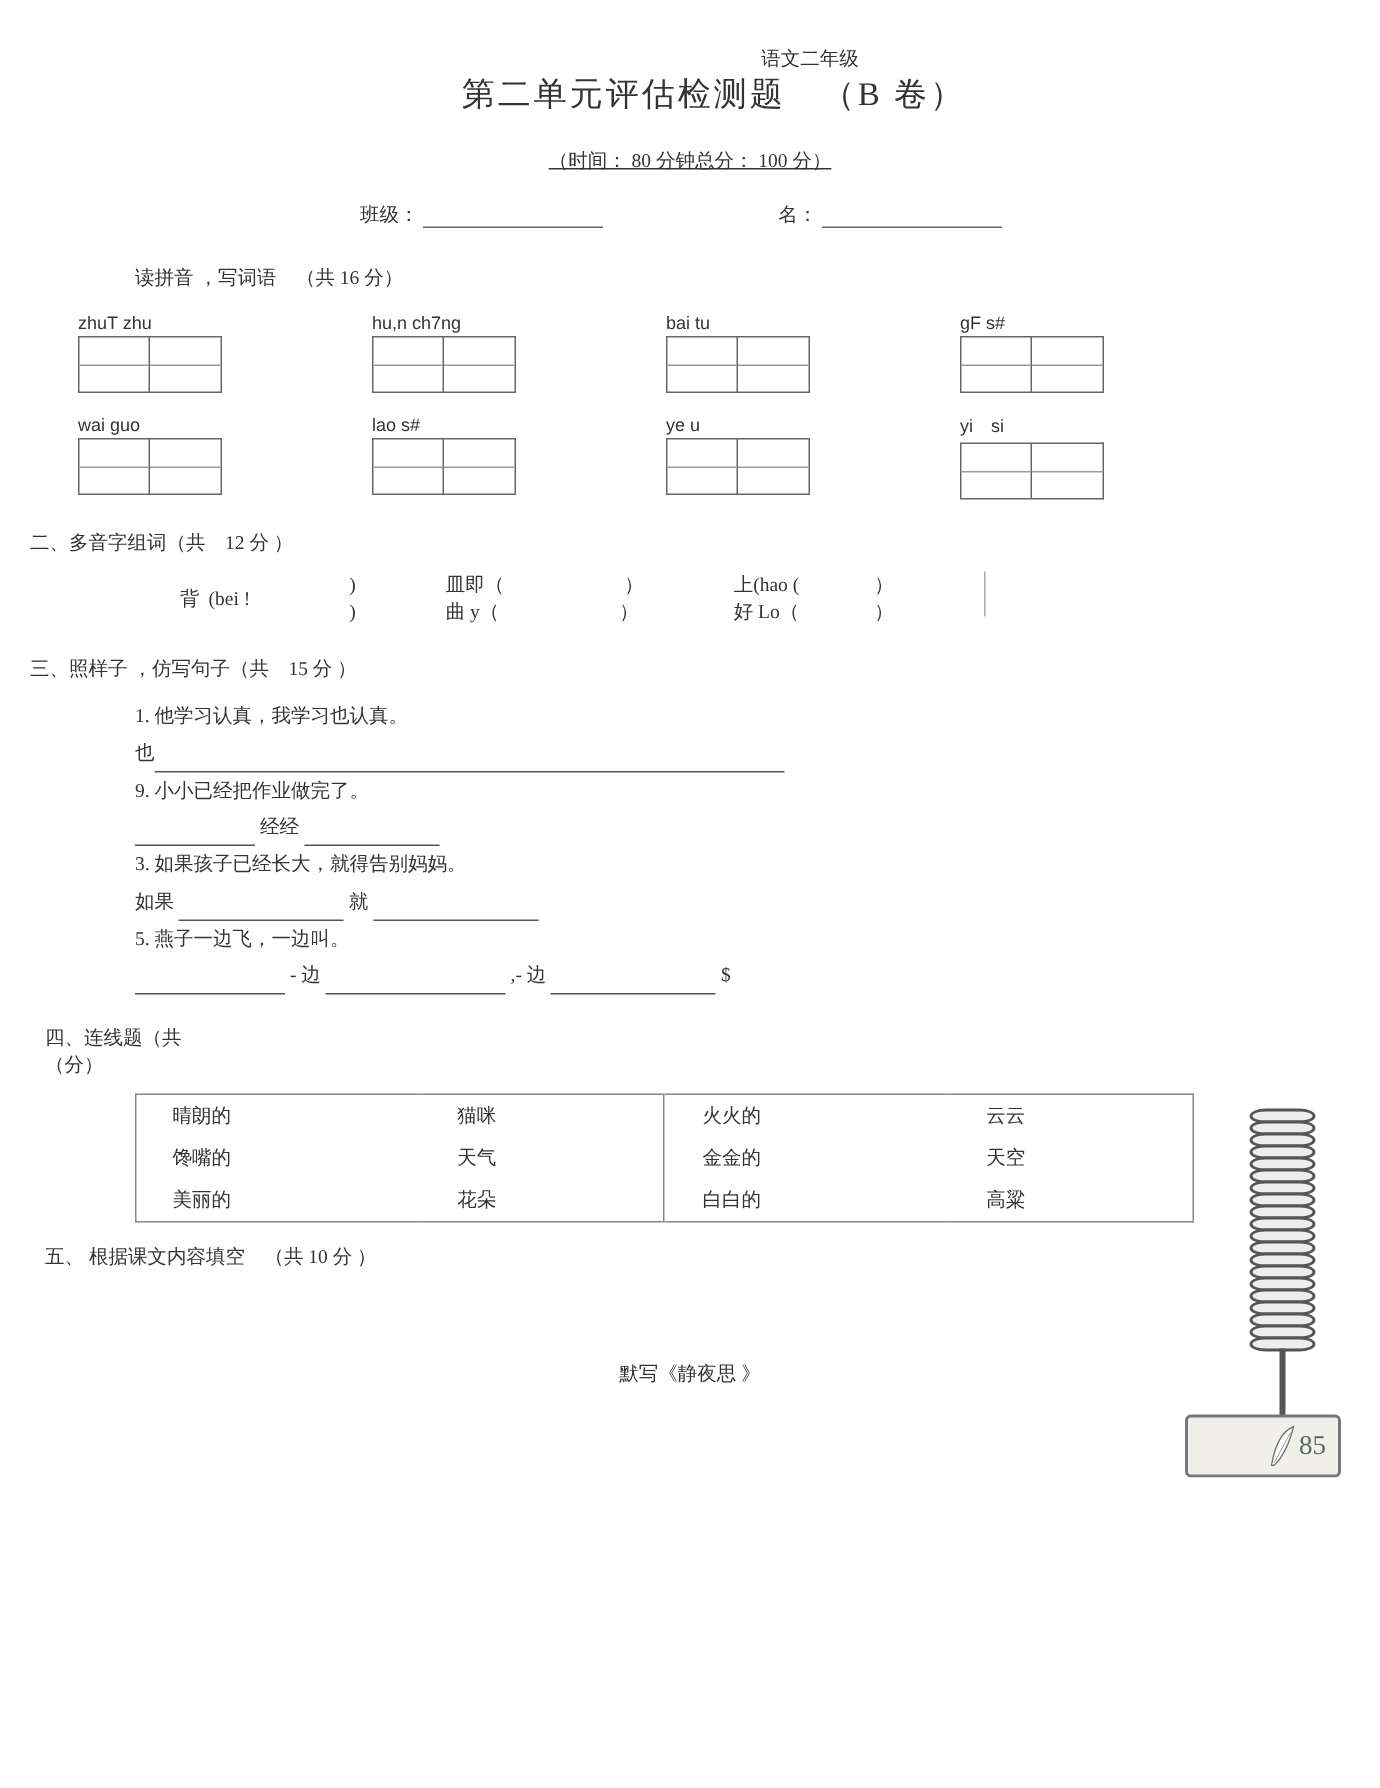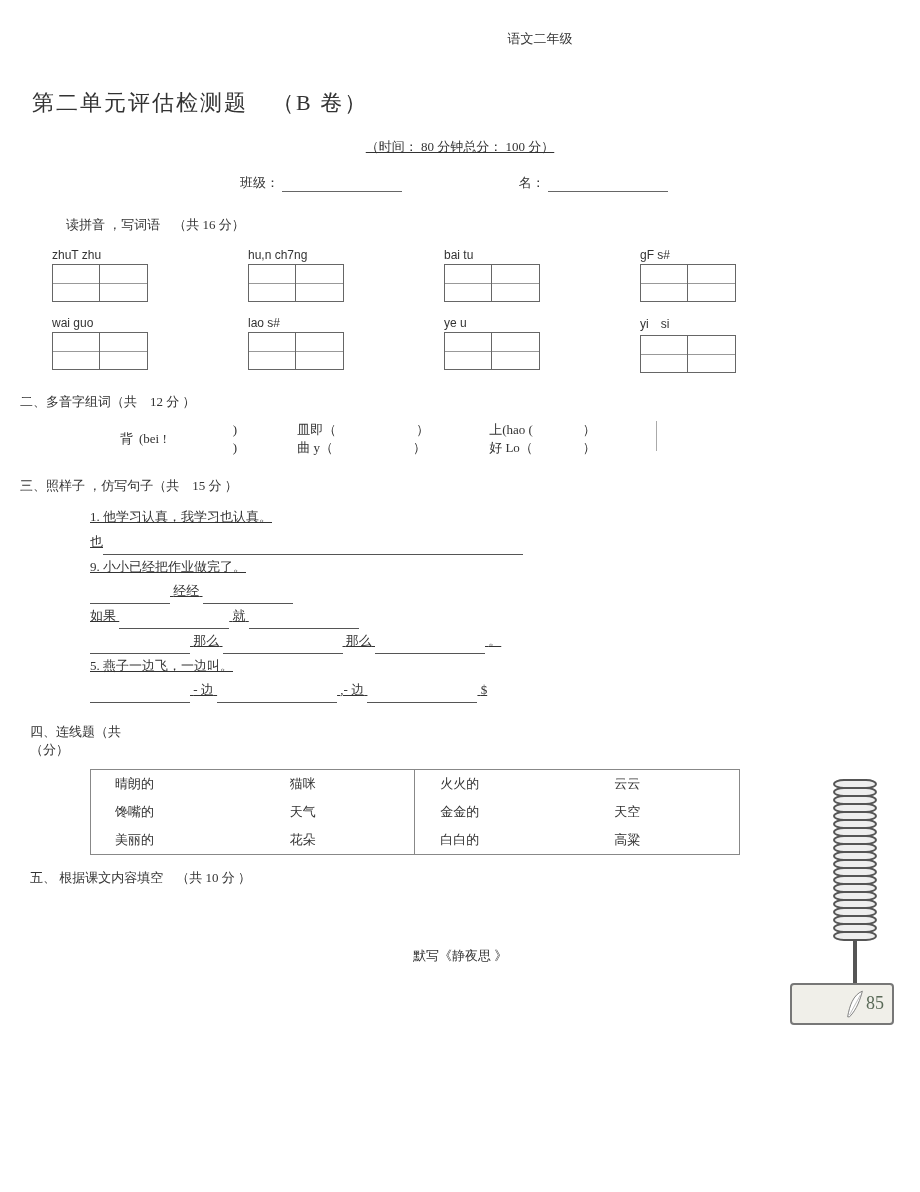--- a/index.html
+++ b/index.html
@@ -16,23 +16,22 @@
     padding-bottom: 60px;
     position: relative;
   }
   .header-top {
     text-align: center;
     margin-left: 160px;
     margin-top: 30px;
     font-size: 13px;
   }
   .title {
-    text-align: left;
+    text-align: center;
     font-size: 22px;
-    margin-top: 40px;
     margin-bottom: 20px;
     letter-spacing: 2px;
     font-family: "SimSun", serif;
     padding-left: 32px;
   }
   .subtitle {
     text-align: center;
     font-size: 13px;
     margin-bottom: 18px;
     text-decoration: underline;
@@ -42,21 +41,21 @@
     font-size: 13px;
     margin-bottom: 24px;
   }
   .uline {
     display: inline-block;
     border-bottom: 1px solid #666;
     height: 1em;
     vertical-align: bottom;
   }
   .section-label {
-    margin-left: 66px;
+    margin-left: 90px;
     font-size: 13px;
     margin-bottom: 14px;
   }
   .section-label-left {
     margin-left: 20px;
     font-size: 13px;
     margin-top: 20px;
     margin-bottom: 10px;
   }
   .pinyin-row {
@@ -100,33 +99,32 @@
     display: flex;
     align-items: flex-start;
     gap: 60px;
     font-size: 13px;
     margin-bottom: 4px;
   }
   .q3-body {
     margin-left: 90px;
     font-size: 13px;
     line-height: 1.9;
-    text-decoration: underline;
   }
   .u {
     display: inline-block;
     border-bottom: 1px solid #555;
     min-width: 100px;
     height: 1em;
     vertical-align: bottom;
   }
   .q4-table {
     border: 1px solid #888;
     margin-left: 90px;
-    width: 650px;
+    width: 706px;
     font-size: 13px;
     border-collapse: collapse;
   }
   .q4-table td {
     padding: 5px 24px;
     vertical-align: top;
   }
   .divider-col {
     border-left: 1px solid #888;
     width: 1px;
@@ -292,22 +290,22 @@
     <div style="border-left:1px solid #aaa;height:30px"></div>
   </div>
 
   <div class="section-label-left">三、照样子  ，仿写句子（共　15 分 ）</div>
 
   <div class="q3-body">
     <div>1.    他学习认真，我学习也认真。</div>
     <div><span>也</span><span class="u" style="min-width:420px"></span></div>
     <div>9.    小小已经把作业做完了。</div>
     <div><span class="u" style="min-width:80px"></span> <span>经经</span> <span class="u" style="min-width:90px"></span></div>
+    <div>3.    如果孩子已经长大，就得告别妈妈。</div>
     <div><span>如果</span> <span class="u" style="min-width:110px"></span> <span>就</span> <span class="u" style="min-width:110px"></span></div>
-    <div><span class="u" style="min-width:100px"></span> <span>那么</span> <span class="u" style="min-width:120px"></span> <span>那么</span> <span class="u" style="min-width:110px"></span> <span>。</span></div>
     <div>5.  燕子一边飞，一边叫。</div>
     <div><span class="u" style="min-width:100px"></span> <span>- 边</span> <span class="u" style="min-width:120px"></span> <span>,-  边</span> <span class="u" style="min-width:110px"></span> <span>$</span></div>
   </div>
 
   <div class="section-label-left" style="margin-left:30px">
     <div>四、连线题（共</div>
     <div>（分）</div>
   </div>
 
   <table class="q4-table">

